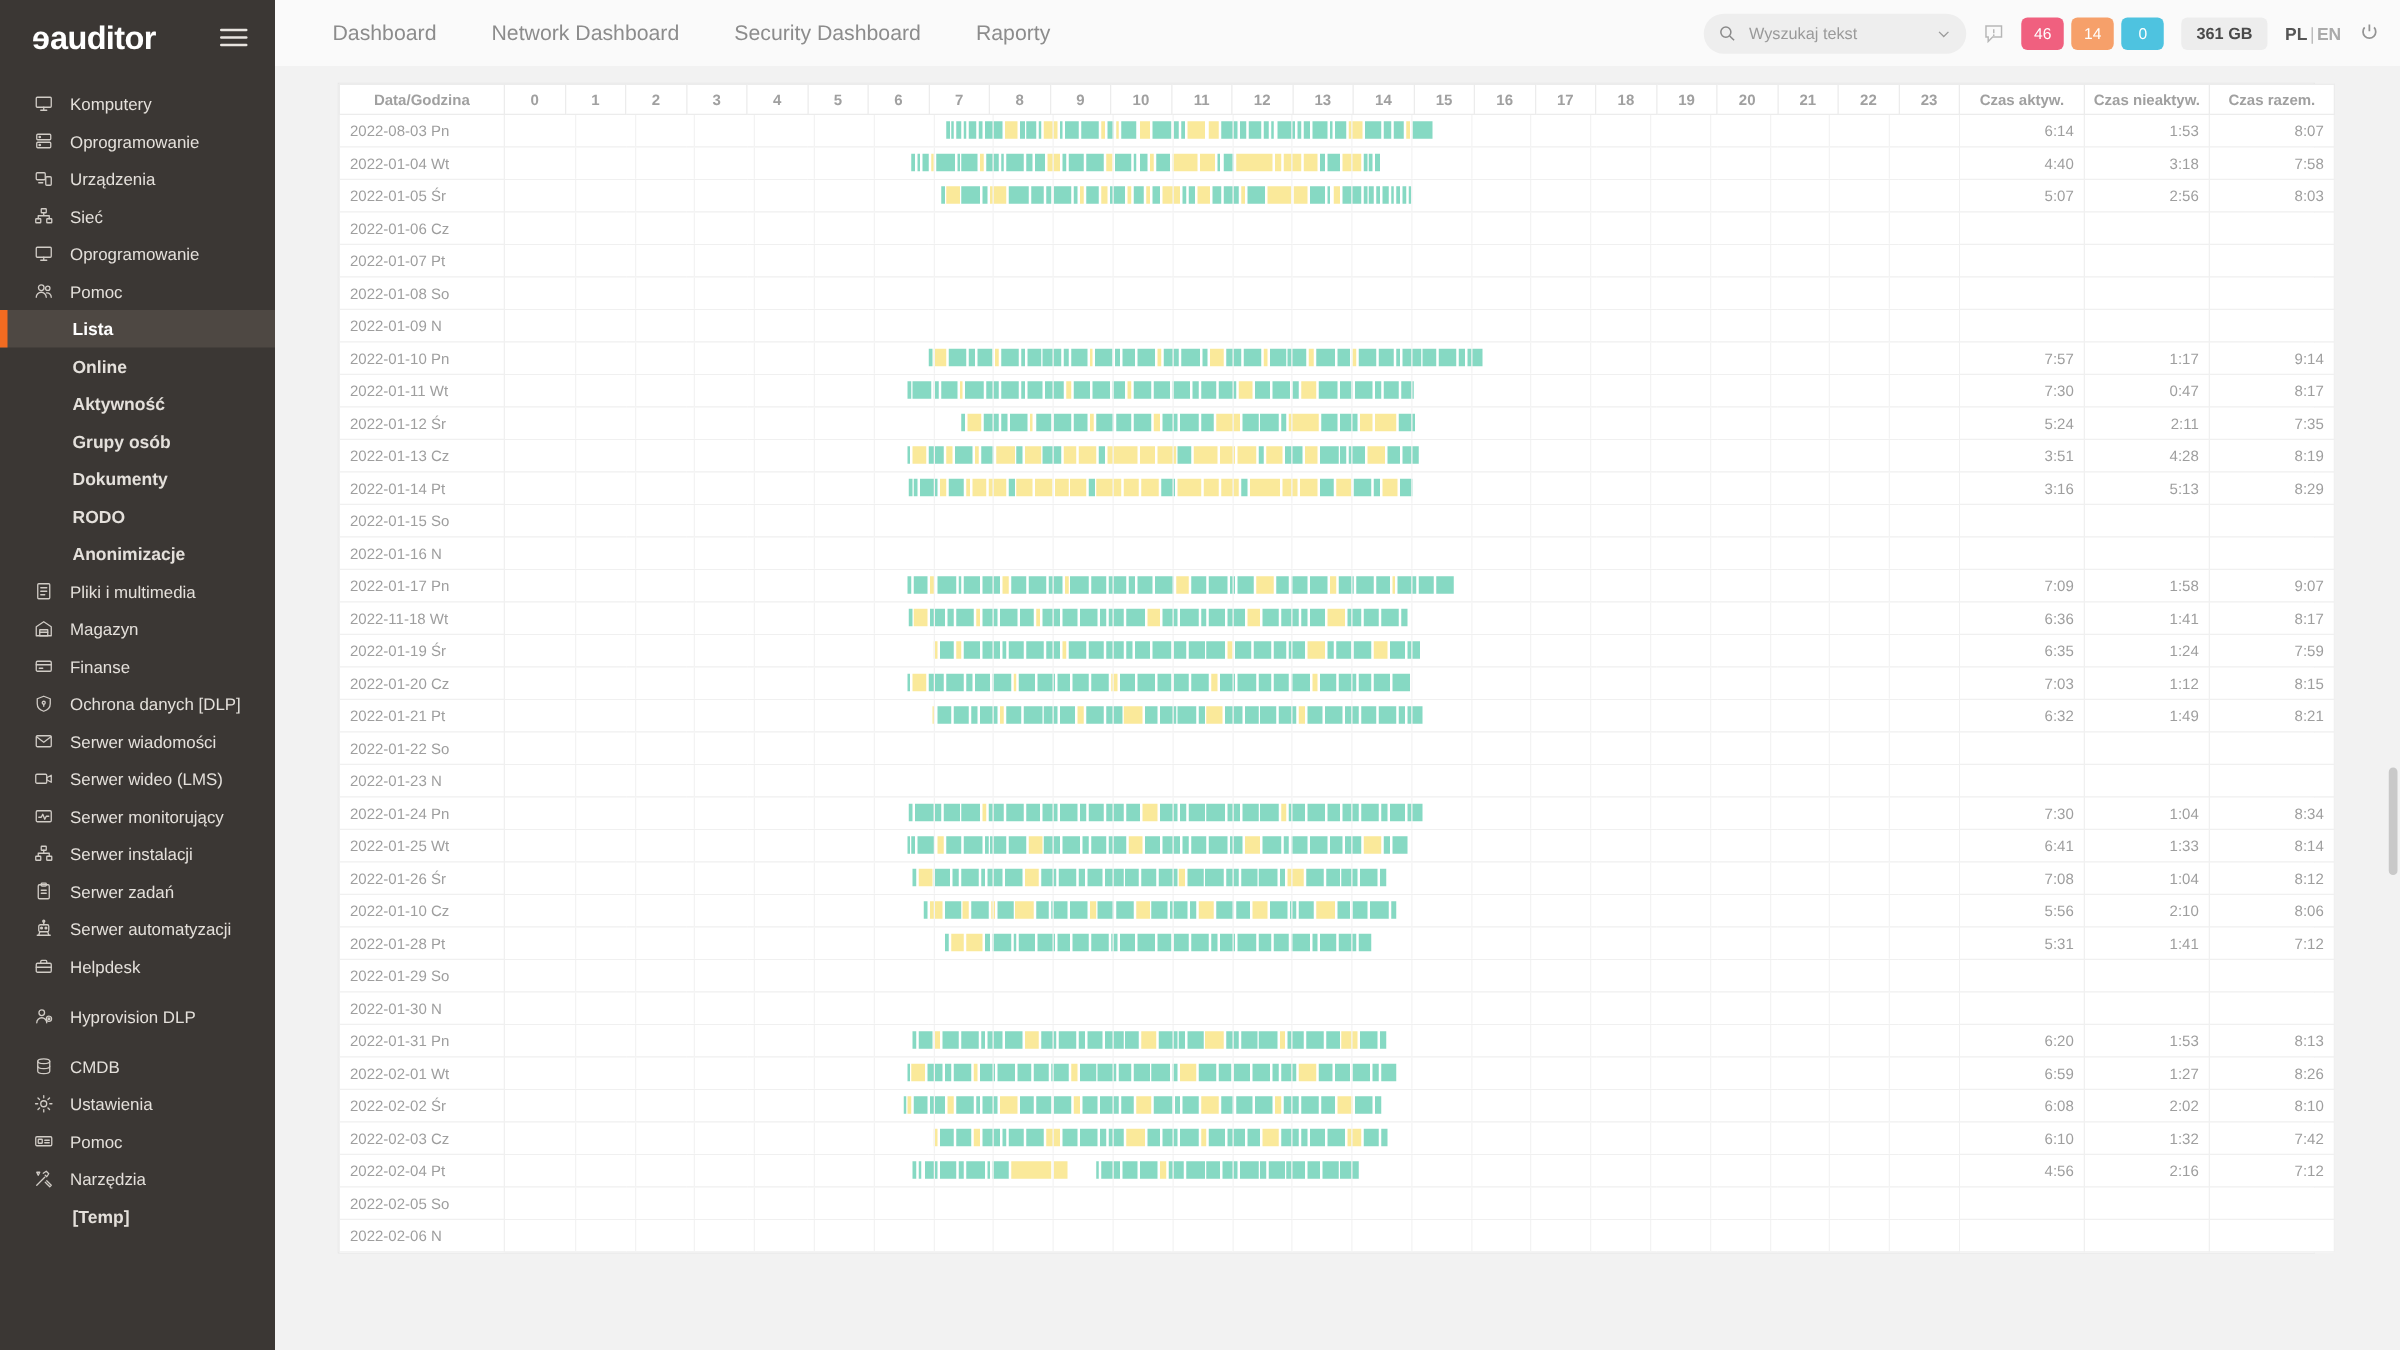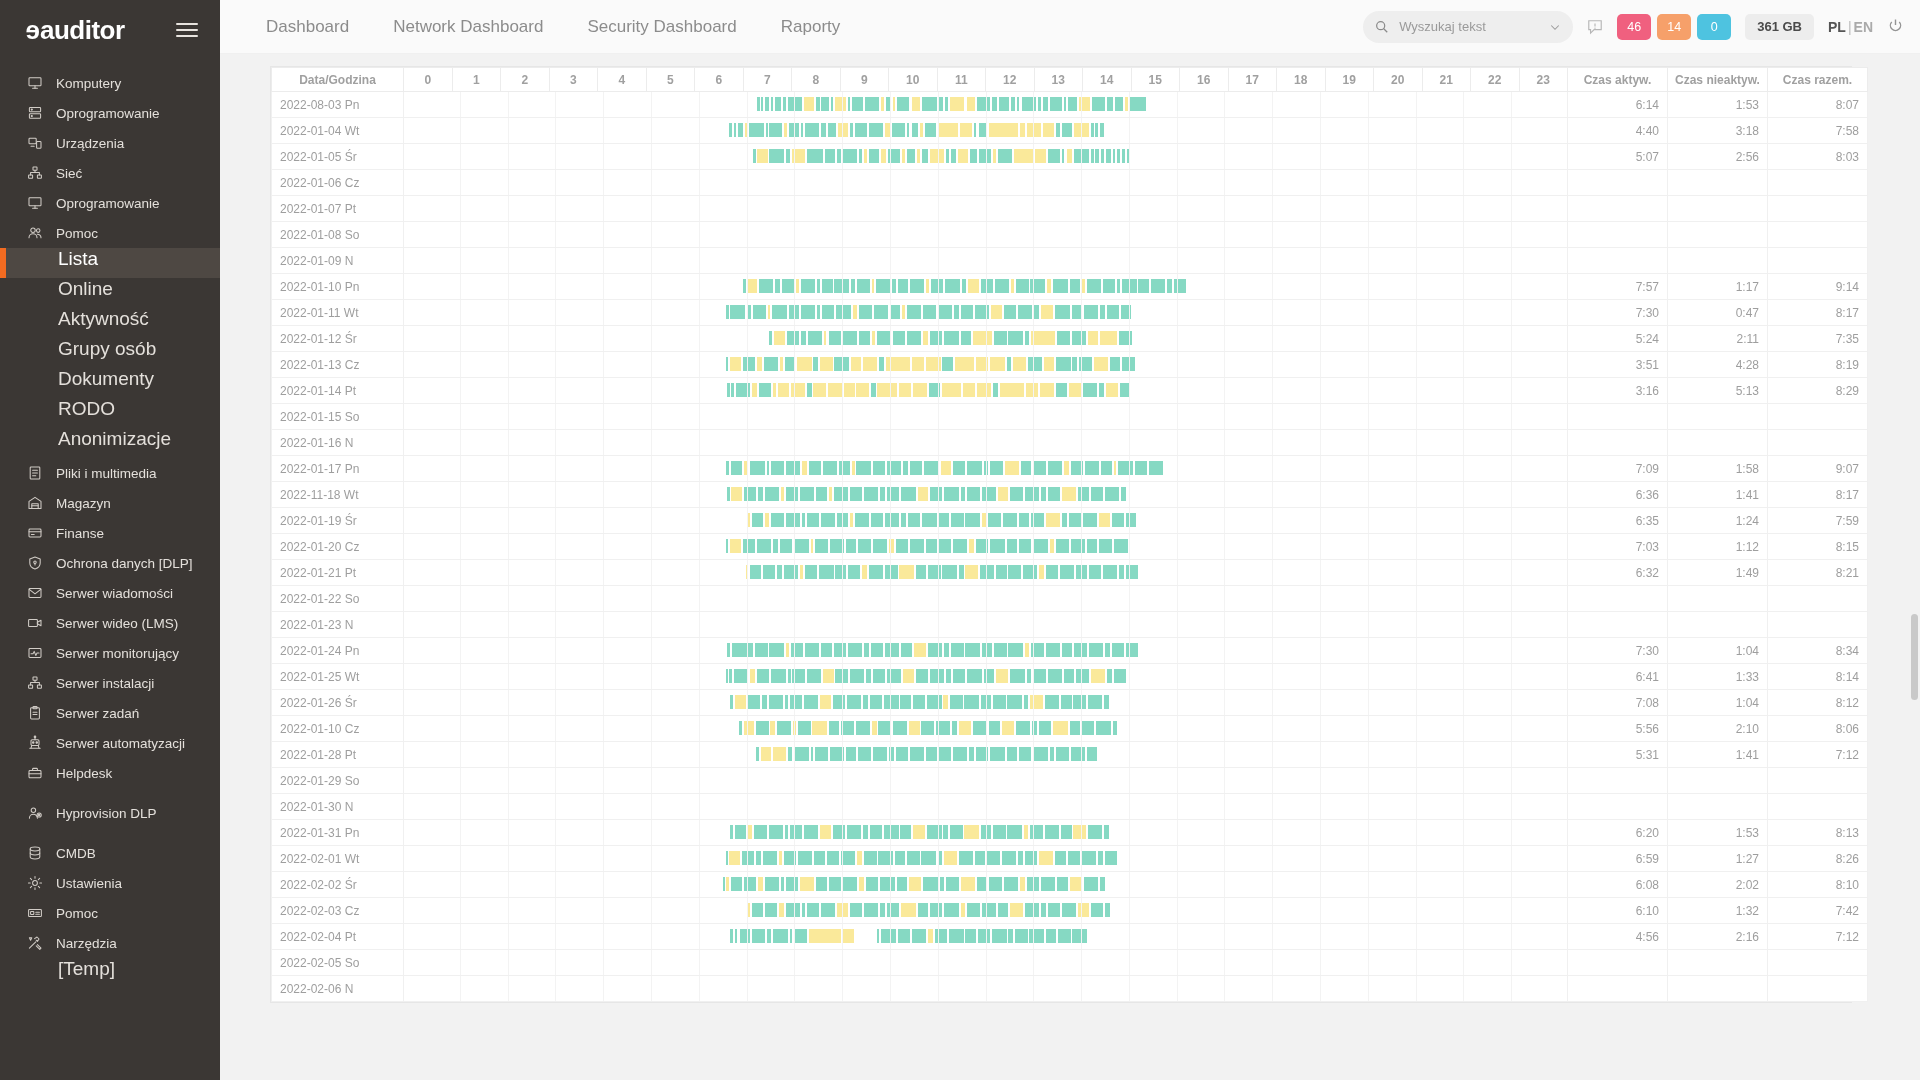--- a/index.html
+++ b/index.html
@@ -35,23 +35,23 @@
   .nav { padding-top: 8px; }
   .nav-item {
     display: flex; align-items: center; gap: 12px;
     height: 30px; padding: 0 10px 0 26px;
     font-size: 13.5px; color: #e4e0db; cursor: pointer;
     white-space: nowrap;
   }
   .nav-item .ico { width: 18px; height: 18px; flex: 0 0 18px; display:flex; align-items:center; justify-content:center; opacity: .92; }
   .nav-item .ico svg { width: 16px; height: 16px; display:block; }
   .nav-sub {
-    display: flex; align-items: flex-start;
+    display: flex; align-items: center;
     height: 30px; padding-left: 58px;
-    font-size: 19px; color: #e4e0db; cursor: pointer;
+    font-size: 14px; color: #e4e0db; cursor: pointer; font-weight: bold;
   }
   .nav-sub.active {
     background: #4e4843; color: #ffffff;
     border-left: 6px solid #f26b21; padding-left: 52px;
   }
   .nav-gap { height: 10px; }
 
   
   #main { flex: 1; height: 1080px; background: #f2f2f2; display: flex; flex-direction: column; min-width: 0; }
 

